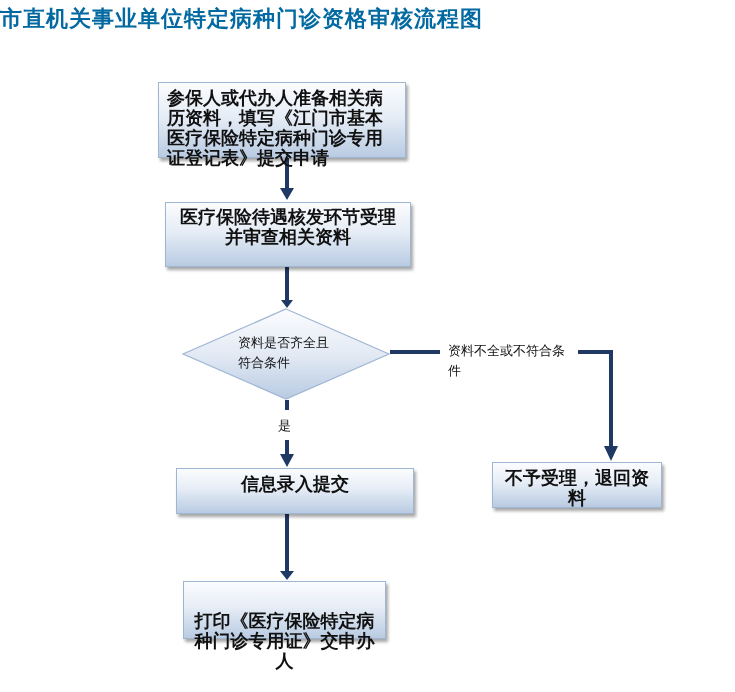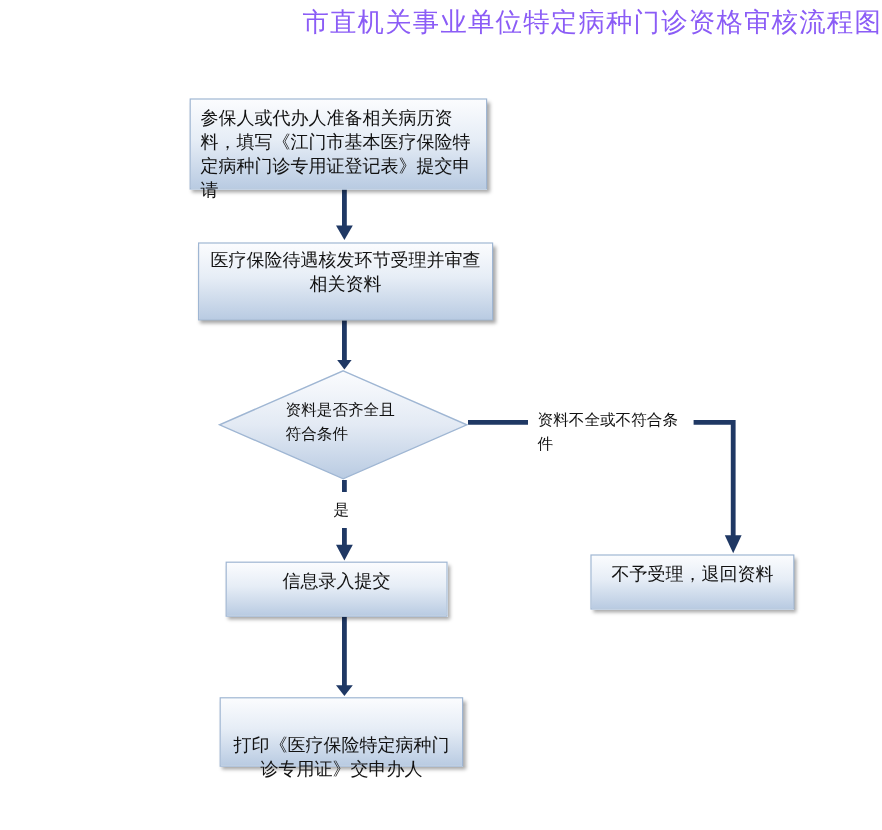--- a/index.html
+++ b/index.html
@@ -1,25 +1,25 @@
 <!DOCTYPE html>
 <html><head>
   <meta charset="utf-8">
   <style>
     html, body { margin: 0; padding: 0; background: #ffffff; }
     body { width: 735px; height: 692px; position: relative; overflow: hidden;
            font-family: "DejaVu Sans", sans-serif; }
-    .title { position: absolute; left: 0; top: 4px; width: 735px; text-align: right;
-             font-family: "DejaVu Serif", serif; font-weight: normal; font-size: 22px;
-             letter-spacing: 1px; color: #8b5cf6; }
+    .title { position: absolute; left: 0; top: 4px; width: 735px; text-align: left;
+             font-family: "DejaVu Serif", serif; font-weight: bold; font-size: 22px;
+             letter-spacing: 1px; color: #0369a1; }
     .box { position: absolute; box-sizing: border-box;
            border: 1px solid #9fb6d3;
            background: linear-gradient(to bottom, #fbfcfe 0%, #e6edf6 45%, #b9cbe2 100%);
            box-shadow: 2px 3px 3px rgba(0,0,0,0.35);
-           font-size: 15px; color: #111; line-height: 20px; }
+           font-size: 18px; color: #111; line-height: 20px; font-weight: bold; }
     .box .txt { position: absolute; left: 8px; right: 8px; }
     .center { text-align: center; }
     .label { position: absolute; font-size: 13px; color: #111; line-height: 20px; text-align: left; background: #fff; }
     svg.conn { position: absolute; left: 0; top: 0; }
   </style>
 </head>
 <body>
 
 <div class="title">市直机关事业单位特定病种门诊资格审核流程图</div>
 
@@ -62,21 +62,21 @@
     </linearGradient>
   </defs>
   <polygon points="106,2 209,47 106,92 3,47" fill="url(#dg)" stroke="#9fb6d3" stroke-width="1.2"></polygon>
 </svg>
 <div class="label" style="left:238px; top:333px; width:96px; background:transparent; text-align:left;">资料是否齐全且符合条件</div>
 
 <div class="label" style="left:278px; top:416px; width:20px;">是</div>
 
 <div class="label" style="left:448px; top:341px; width:124px; background:transparent;">资料不全或不符合条件</div>
 
-<div class="box" style="left:188px; top:468px; width:185px; height:46px;">
+<div class="box" style="left:176px; top:468px; width:238px; height:46px;">
   <div class="txt center" style="top:5px;">信息录入提交</div>
 </div>
 
 <div class="box" style="left:492px; top:462px; width:170px; height:46px;">
   <div class="txt center" style="top:5px;">不予受理，退回资料</div>
 </div>
 
 <div class="box" style="left:183px; top:581px; width:203px; height:58px;">
   <div class="txt center" style="top:5px;margin-top:24px;">打印《医疗保险特定病种门诊专用证》交申办人</div>
 </div>

